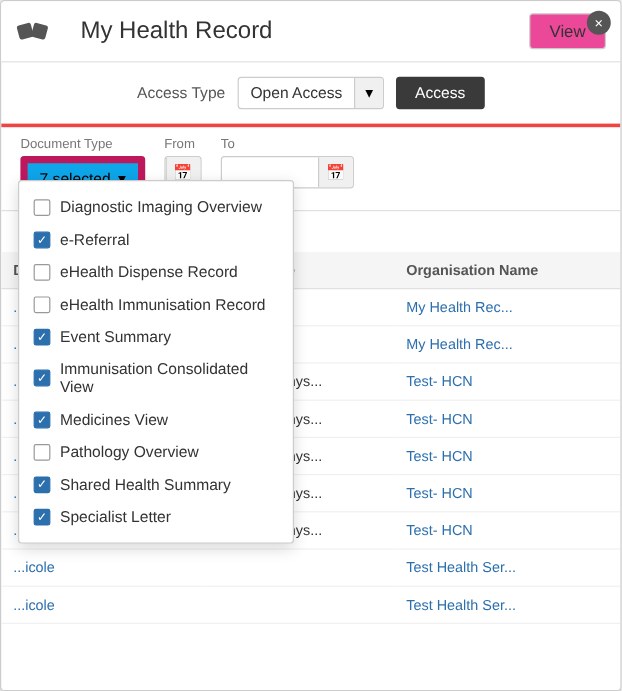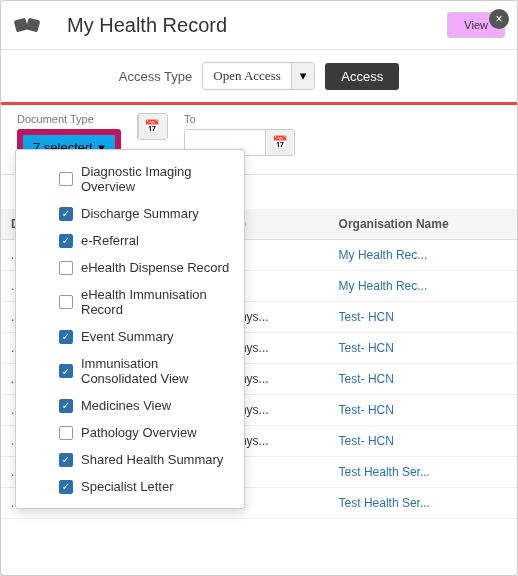--- a/index.html
+++ b/index.html
@@ -63,23 +63,23 @@
       font-size: 12px;
       cursor: pointer;
       position: absolute;
       top: 8px;
       right: 8px;
     }
     .btn {
       padding: 6px 16px;
       border: 1px solid #ccc;
       border-radius: 3px;
-      background: #f0abfc;
-      cursor: pointer;
-      font-size: 11px;
+      background: #ec4899;
+      cursor: pointer;
+      font-size: 14px;
       color: #333;
     }
     .toolbar {
       display: flex;
       align-items: center;
       justify-content: center;
       padding: 12px 0;
       gap: 10px;
       border-bottom: 3px solid #ef4444;
     }
@@ -87,21 +87,20 @@
       font-size: 13px;
       color: #555;
     }
     .select-wrapper {
       display: flex;
       align-items: center;
       border: 1px solid #ccc;
       border-radius: 3px;
       background: #fff;
       overflow: hidden;
-      font-family: Liberation Serif, serif;
     }
     .select-value {
       padding: 5px 10px;
       font-size: 13px;
       color: #333;
     }
     .select-arrow {
       padding: 5px 8px;
       background: #f0f0f0;
       border-left: 1px solid #ccc;
@@ -178,21 +177,20 @@
       padding: 8px 0;
     }
     .dropdown-item {
       display: flex;
       align-items: center;
       padding: 6px 12px;
       gap: 8px;
       cursor: pointer;
       font-size: 13px;
       color: #333;
-      margin-left: 31px;
     }
     .checkbox {
       width: 14px;
       height: 14px;
       border: 1px solid #999;
       border-radius: 2px;
       display: flex;
       align-items: center;
       justify-content: center;
       flex-shrink: 0;
@@ -270,40 +268,37 @@
 
   <div class="filter-row">
     <div class="filter-group">
       <span class="filter-label">Document Type</span>
       <button class="dropdown-btn">
         <span>7 selected</span>
         <span>▾</span>
       </button>
     </div>
     <div class="filter-group">
+      <span class="filter-label">From</span>
       <div class="date-input">
         <span class="date-icon">📅</span>
       </div>
     </div>
     <div class="filter-group">
       <span class="filter-label">To</span>
       <div class="date-input">
         <span class="date-value"></span>
         <span class="date-icon">📅</span>
       </div>
     </div>
 
     <div class="dropdown-overlay" id="dropdown-menu">
     <div class="dropdown-item">
           <div class="checkbox"></div>
           <span>Diagnostic Imaging Overview</span>
-        </div>
-        <div class="dropdown-item">
-          <div class="checkbox checked"></div>
-          <span>Discharge Summary</span>
         </div>
         <div class="dropdown-item">
           <div class="checkbox checked"></div>
           <span>e-Referral</span>
         </div>
         <div class="dropdown-item">
           <div class="checkbox"></div>
           <span>eHealth Dispense Record</span>
         </div>
         <div class="dropdown-item">

